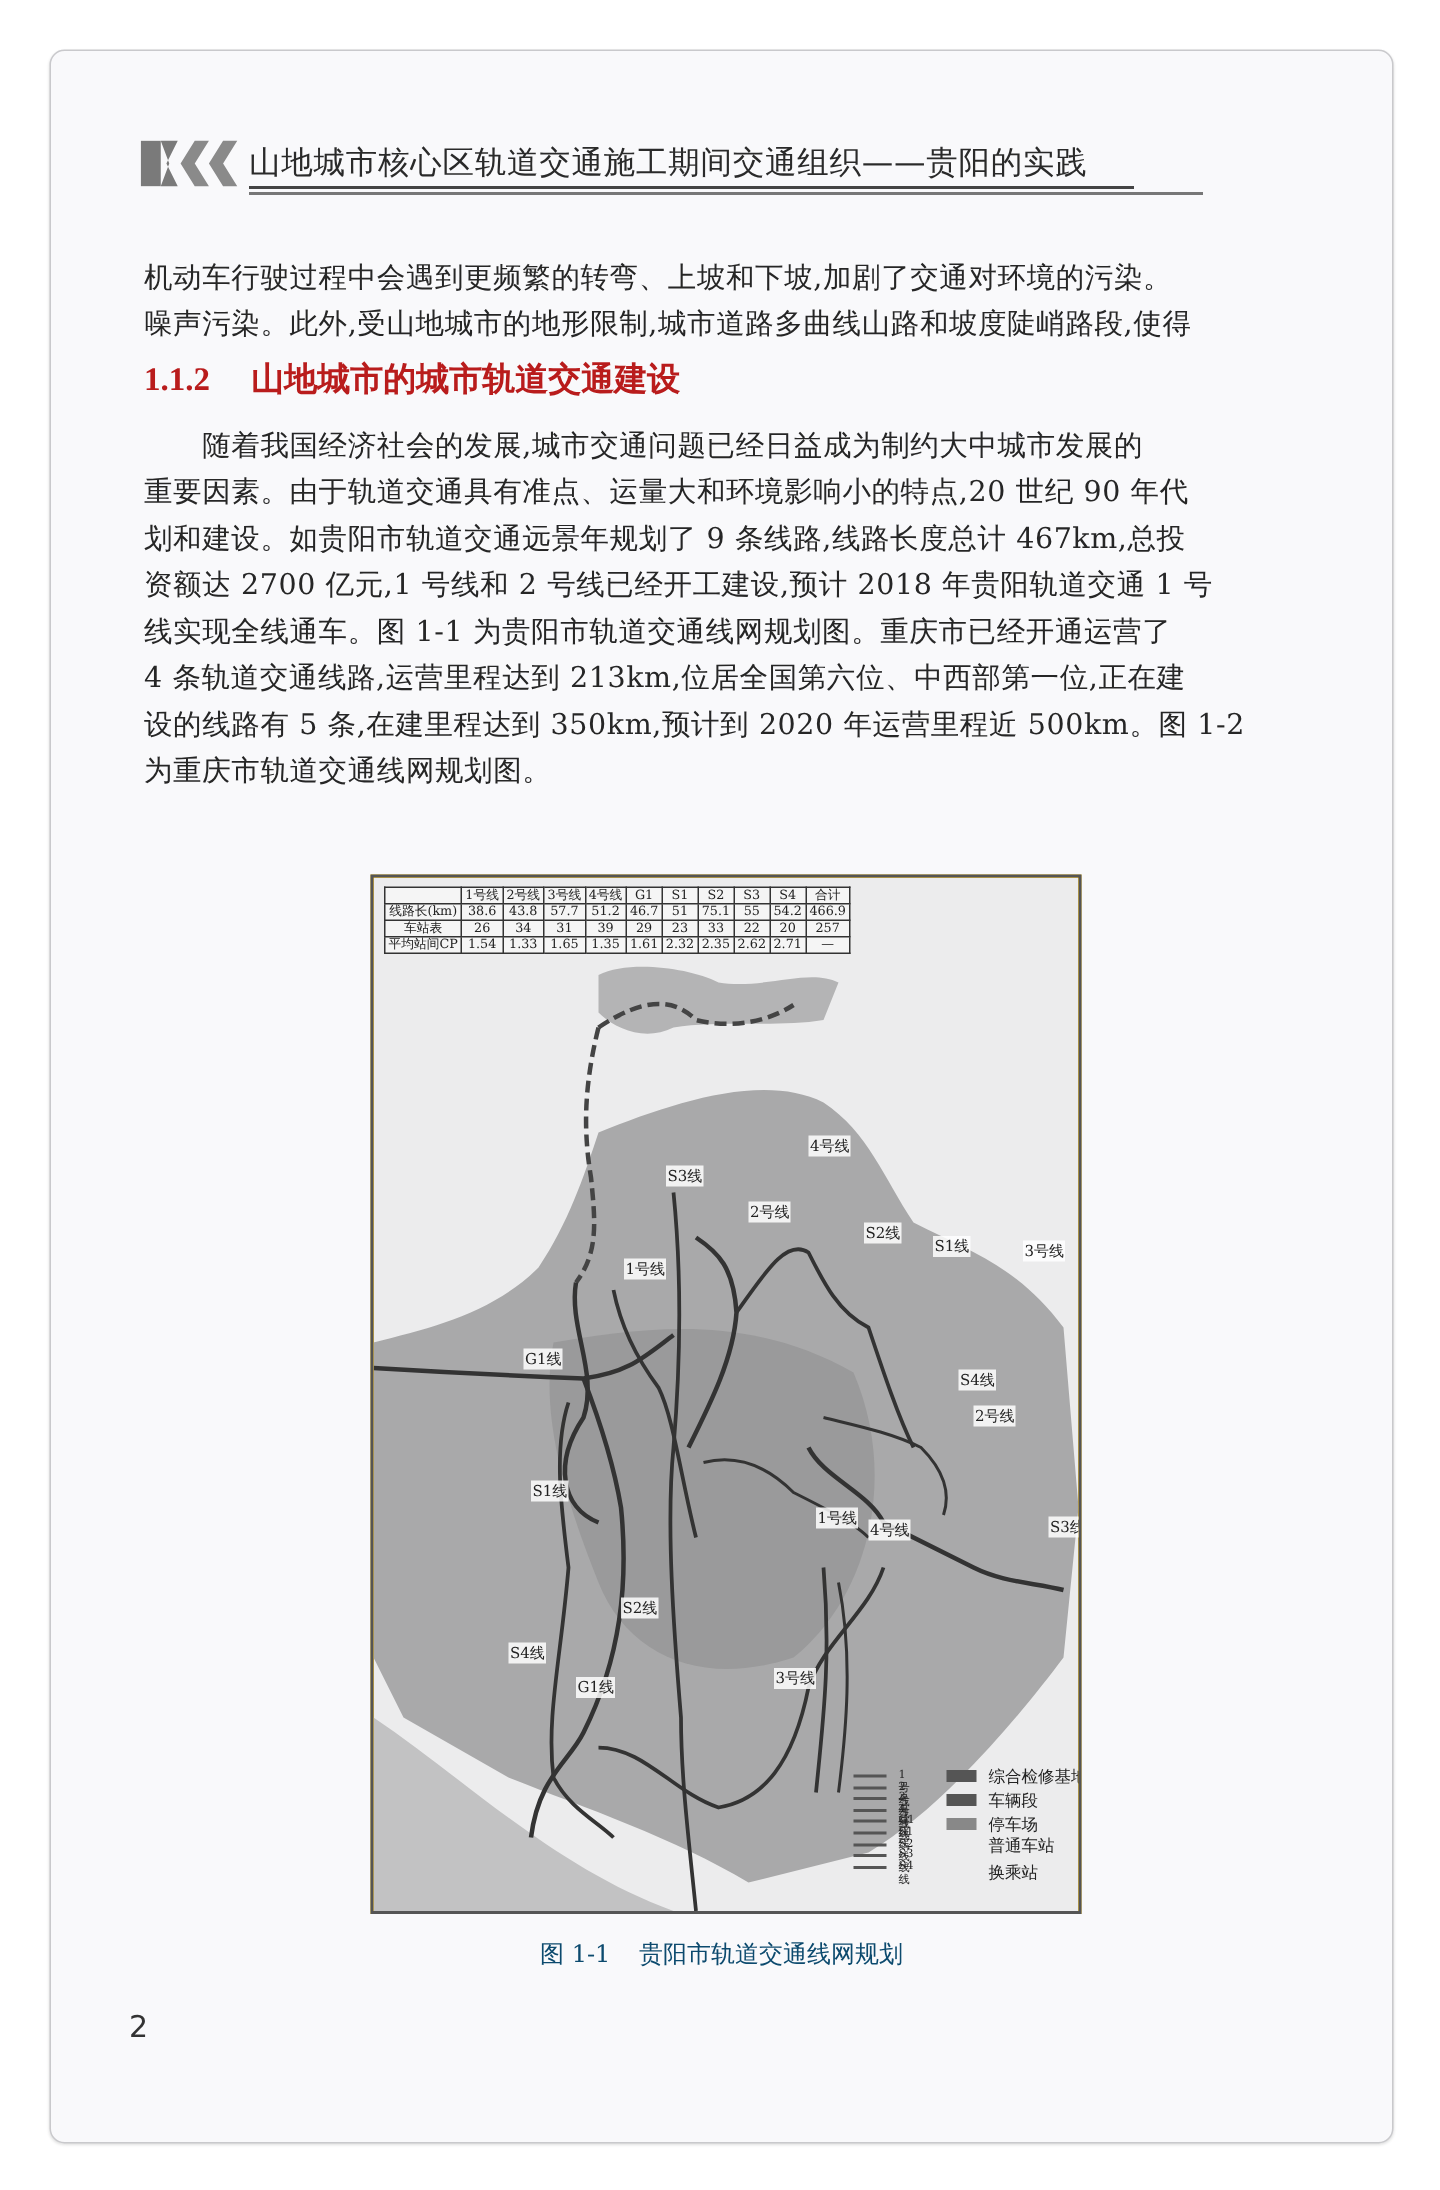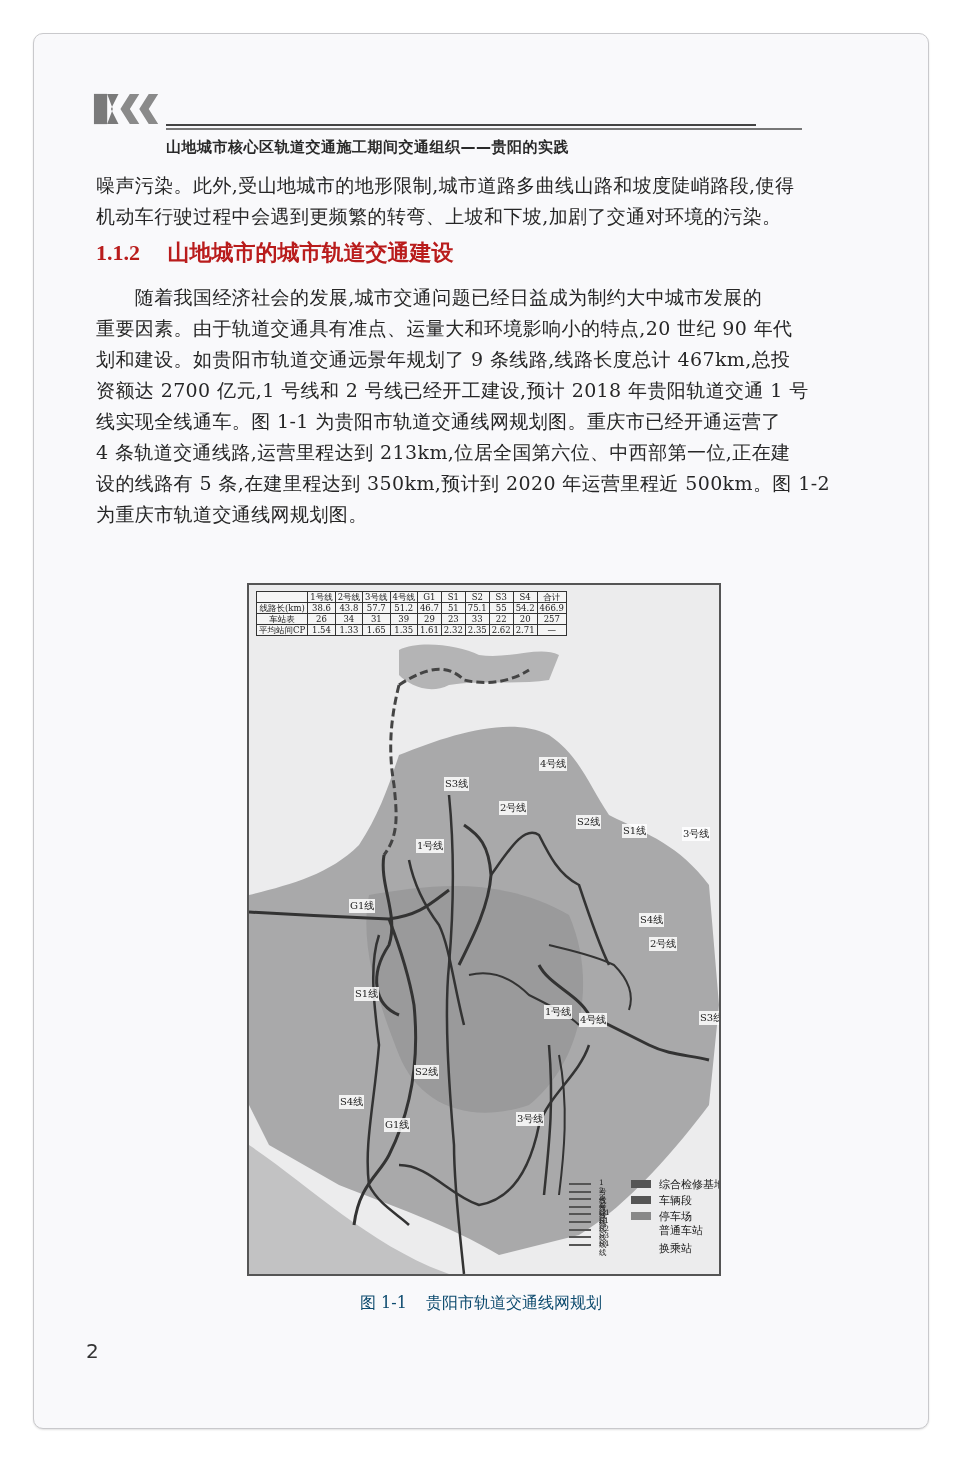--- a/index.html
+++ b/index.html
@@ -9,21 +9,21 @@
   }
   .page {
     position:absolute; left:33px; top:33px; width:894px; height:1394px;
     background:#f9f9fb; border:1px solid #c9c9cc; border-radius:10px;
     box-shadow:0 1px 2px rgba(0,0,0,0.12);
   }
   .header { position:absolute; left:92px; top:92px; width:710px; height:40px; }
   .header .chev { position:absolute; top:0; height:34px; }
   .header .title {
     position:absolute; left:74px; top:2px; font-family:"DejaVu Sans","Liberation Sans",sans-serif;
-    font-size:15px; font-weight:bold; color:#2a2a2a; letter-spacing:0.5px; white-space:nowrap;margin-top:44px;
+    font-size:21px; font-weight:normal; color:#2a2a2a; letter-spacing:0.5px; white-space:nowrap;
   }
   .header .ul1 { position:absolute; left:74px; top:32px; width:590px; height:2px; background:#444; }
   .header .ul2 { position:absolute; left:74px; top:36px; width:636px; height:2px; background:#777; }
   .para { position:absolute; left:96px; width:780px; font-size:19px; line-height:31px; color:#262626; letter-spacing:0.4px; }
   .para p { margin:0; white-space:nowrap; }
   .heading { position:absolute; left:96px; top:238px; font-family:Liberation Serif, serif; font-size:22px; font-weight:bold; color:#b91c1c; }
   .heading .num { margin-right:22px; }
   .figure { position:absolute; left:247px; top:583px; width:470px; height:689px; border:2px solid #555; background:#eab308; overflow:hidden; }
   .figure svg { position:absolute; left:0; top:0; }
   .stats { position:absolute; left:7px; top:6px; border-collapse:collapse; font-size:8.5px; background:#f5f5f5; font-family:"DejaVu Serif","Liberation Serif",serif; }
@@ -52,22 +52,22 @@
     <polygon points="14,2 26,2 18,18 26,34 14,34 20,18" fill="#7a7a7a"></polygon>
     <polygon points="38,2 48,2 38,18 48,34 38,34 28,18" fill="#8a8a8a"></polygon>
     <polygon points="58,2 68,2 58,18 68,34 58,34 48,18" fill="#8a8a8a"></polygon>
   </svg>
   <div class="title">山地城市核心区轨道交通施工期间交通组织——贵阳的实践</div>
   <div class="ul1"></div>
   <div class="ul2"></div>
 </div>
 
 <div class="para" style="top:170px;">
+  <p>机动车行驶过程中会遇到更频繁的转弯、上坡和下坡,加剧了交通对环境的污染。</p>
   <p>噪声污染。此外,受山地城市的地形限制,城市道路多曲线山路和坡度陡峭路段,使得</p>
-  <p>机动车行驶过程中会遇到更频繁的转弯、上坡和下坡,加剧了交通对环境的污染。</p>
 </div>
 
 <div class="heading">
   <span class="num">1.1.2</span>
   <span>山地城市的城市轨道交通建设</span>
 </div>
 
 <div class="para" style="top:282px;">
   <p>　　随着我国经济社会的发展,城市交通问题已经日益成为制约大中城市发展的</p>
   <p>重要因素。由于轨道交通具有准点、运量大和环境影响小的特点,20 世纪 90 年代</p>

